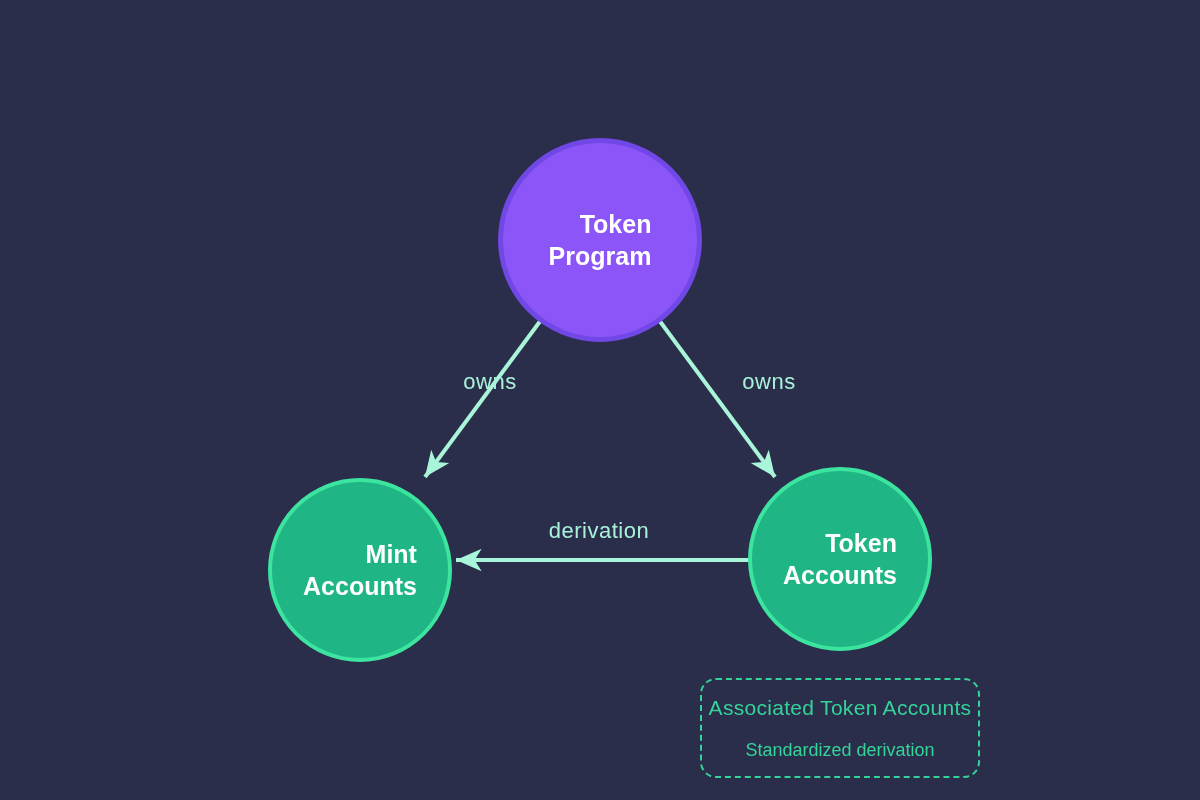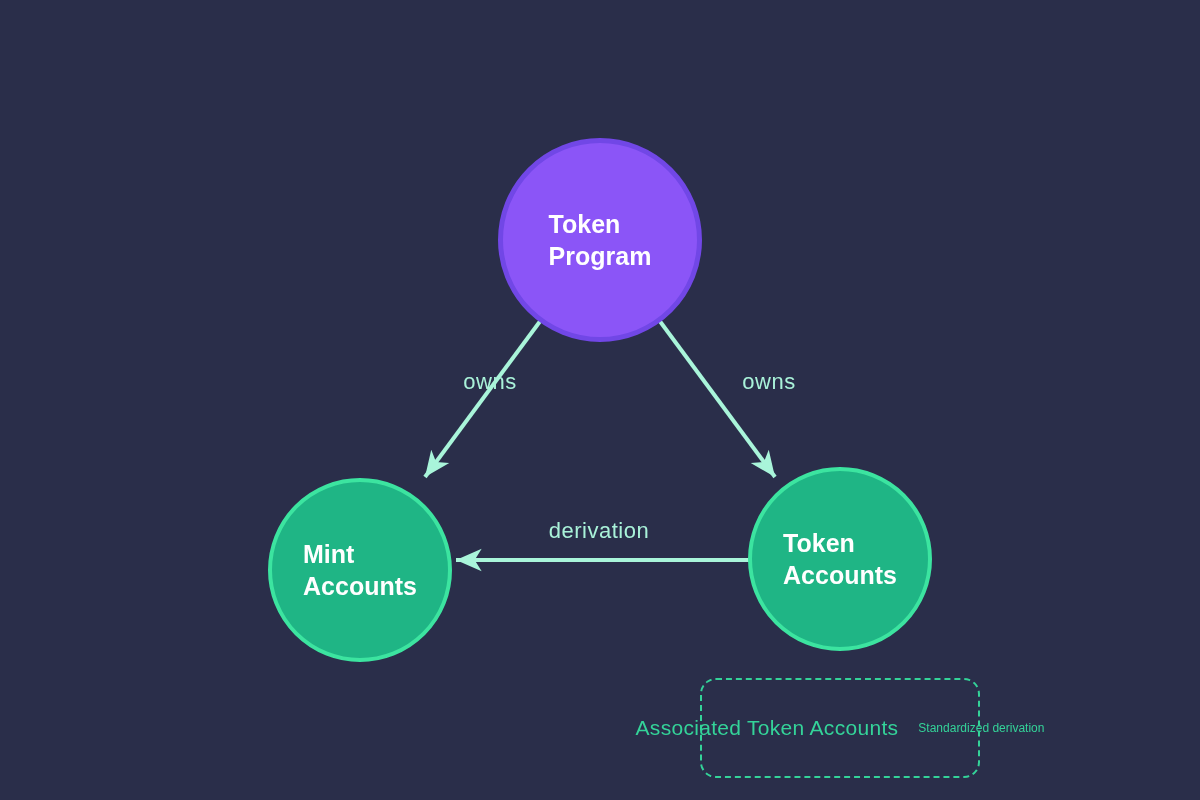--- a/index.html
+++ b/index.html
@@ -28,21 +28,21 @@
   }
   svg.edges marker path {
     fill: var(--arrow, #a9f5da);
   }
   .node {
     position: absolute;
     border-radius: 50%;
     display: flex;
     align-items: center;
     justify-content: center;
-    text-align: left;
+    text-align: right;
     font-weight: 700;
     font-size: 25px;
     line-height: 1.28;
     color: var(--node-text, #ffffff);
     z-index: 2;
   }
   .node.purple {
     left: 498px; top: 138px;
     width: 194px; height: 194px;
     background: var(--purple-fill, #8b55f7);
@@ -70,35 +70,36 @@
   .edge-label.owns-right { left: 769px; top: 382px; }
   .edge-label.references { left: 599px; top: 531px; }
 
   .note-box {
     position: absolute;
     left: 700px; top: 678px;
     width: 276px; height: 96px;
     border: 2px dashed var(--note-green, #34d399);
     border-radius: 16px;
     display: flex;
+    flex-direction: column;
     align-items: center;
     justify-content: center;
     gap: 20px;
     z-index: 2;
     overflow: visible;
   }
   .note-title {
     color: var(--note-green, #34d399);
     font-size: 21px;
     letter-spacing: 0.3px;
     white-space: nowrap;
   }
   .note-subtitle {
     color: var(--note-green, #34d399);
-    font-size: 12px;
+    font-size: 18px;
     white-space: nowrap;
   }
 </style>
 </head>
 <body>
 
 <div class="canvas">
 
   <svg class="edges" viewBox="0 0 1200 800">
     <defs>

